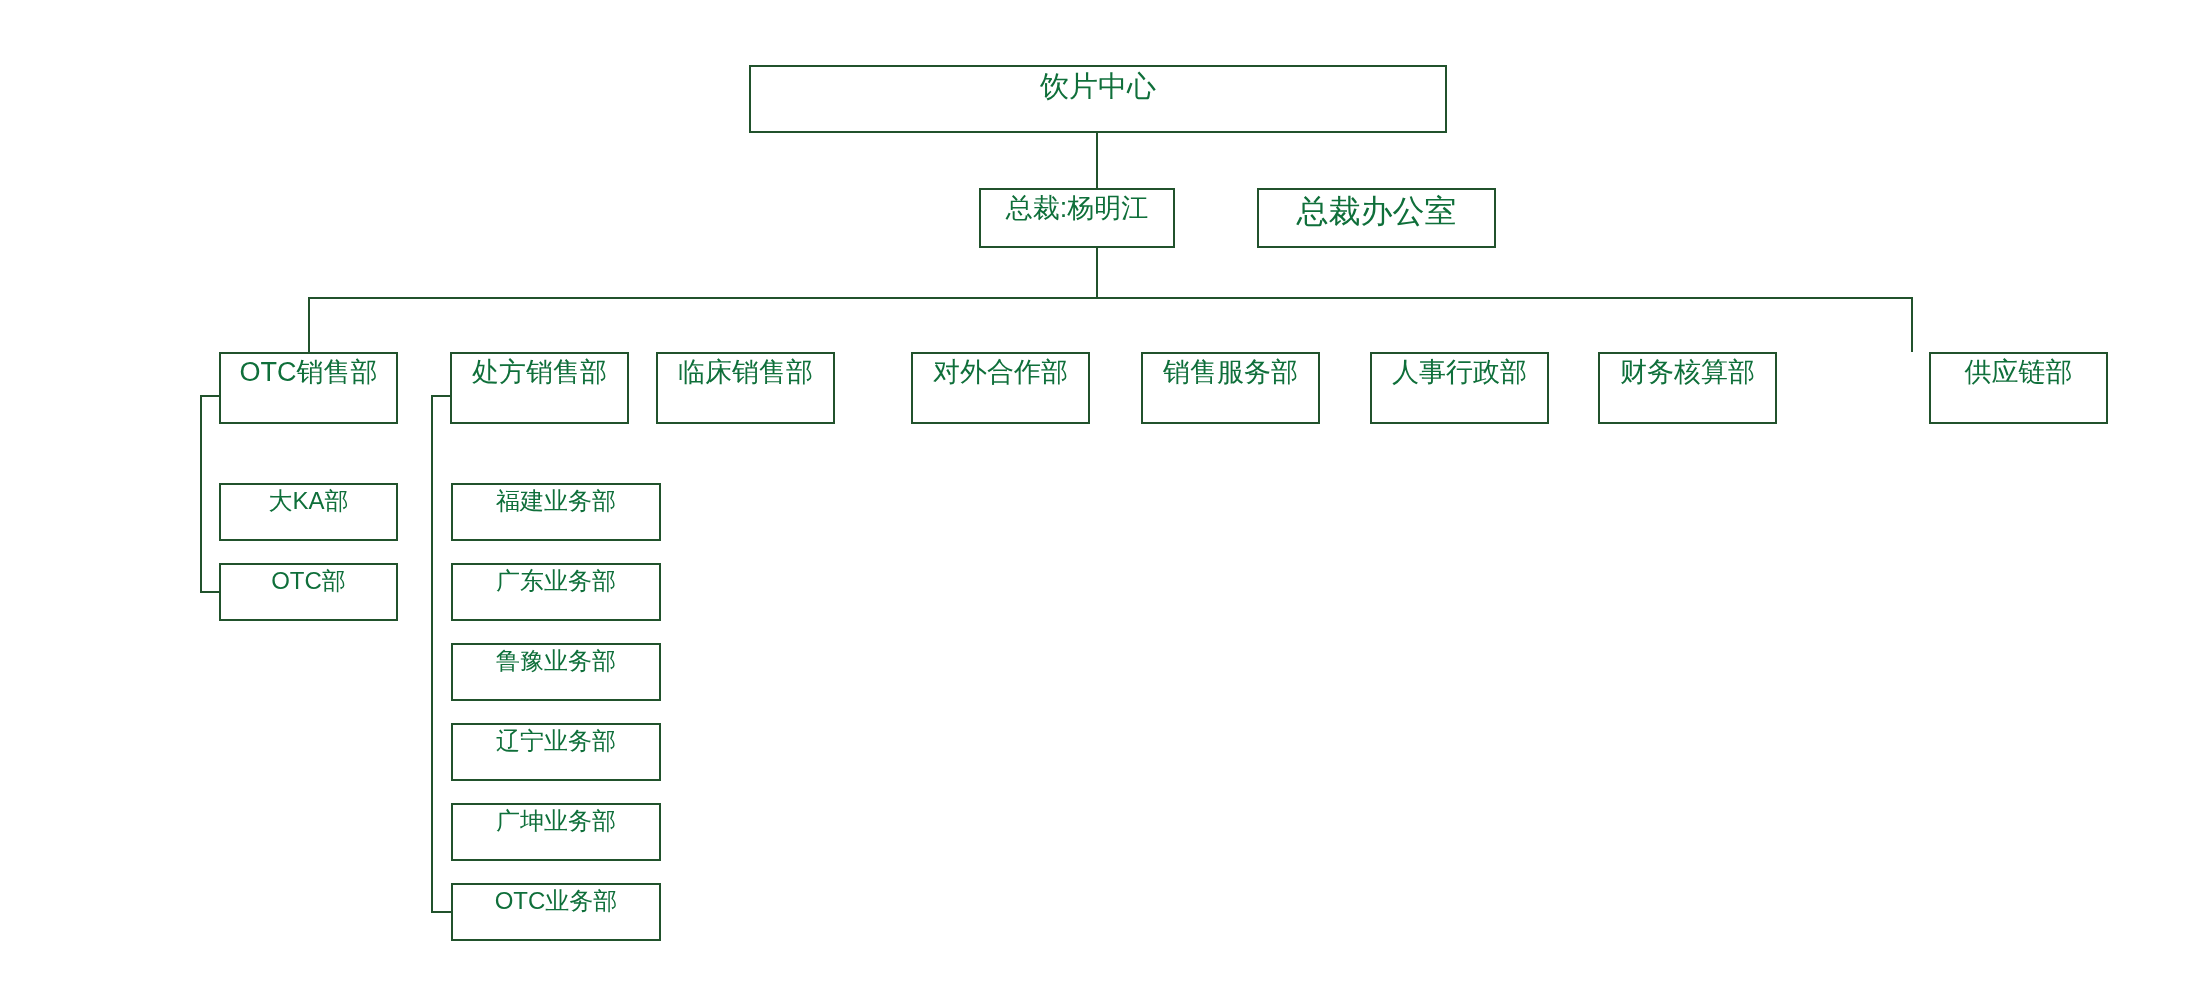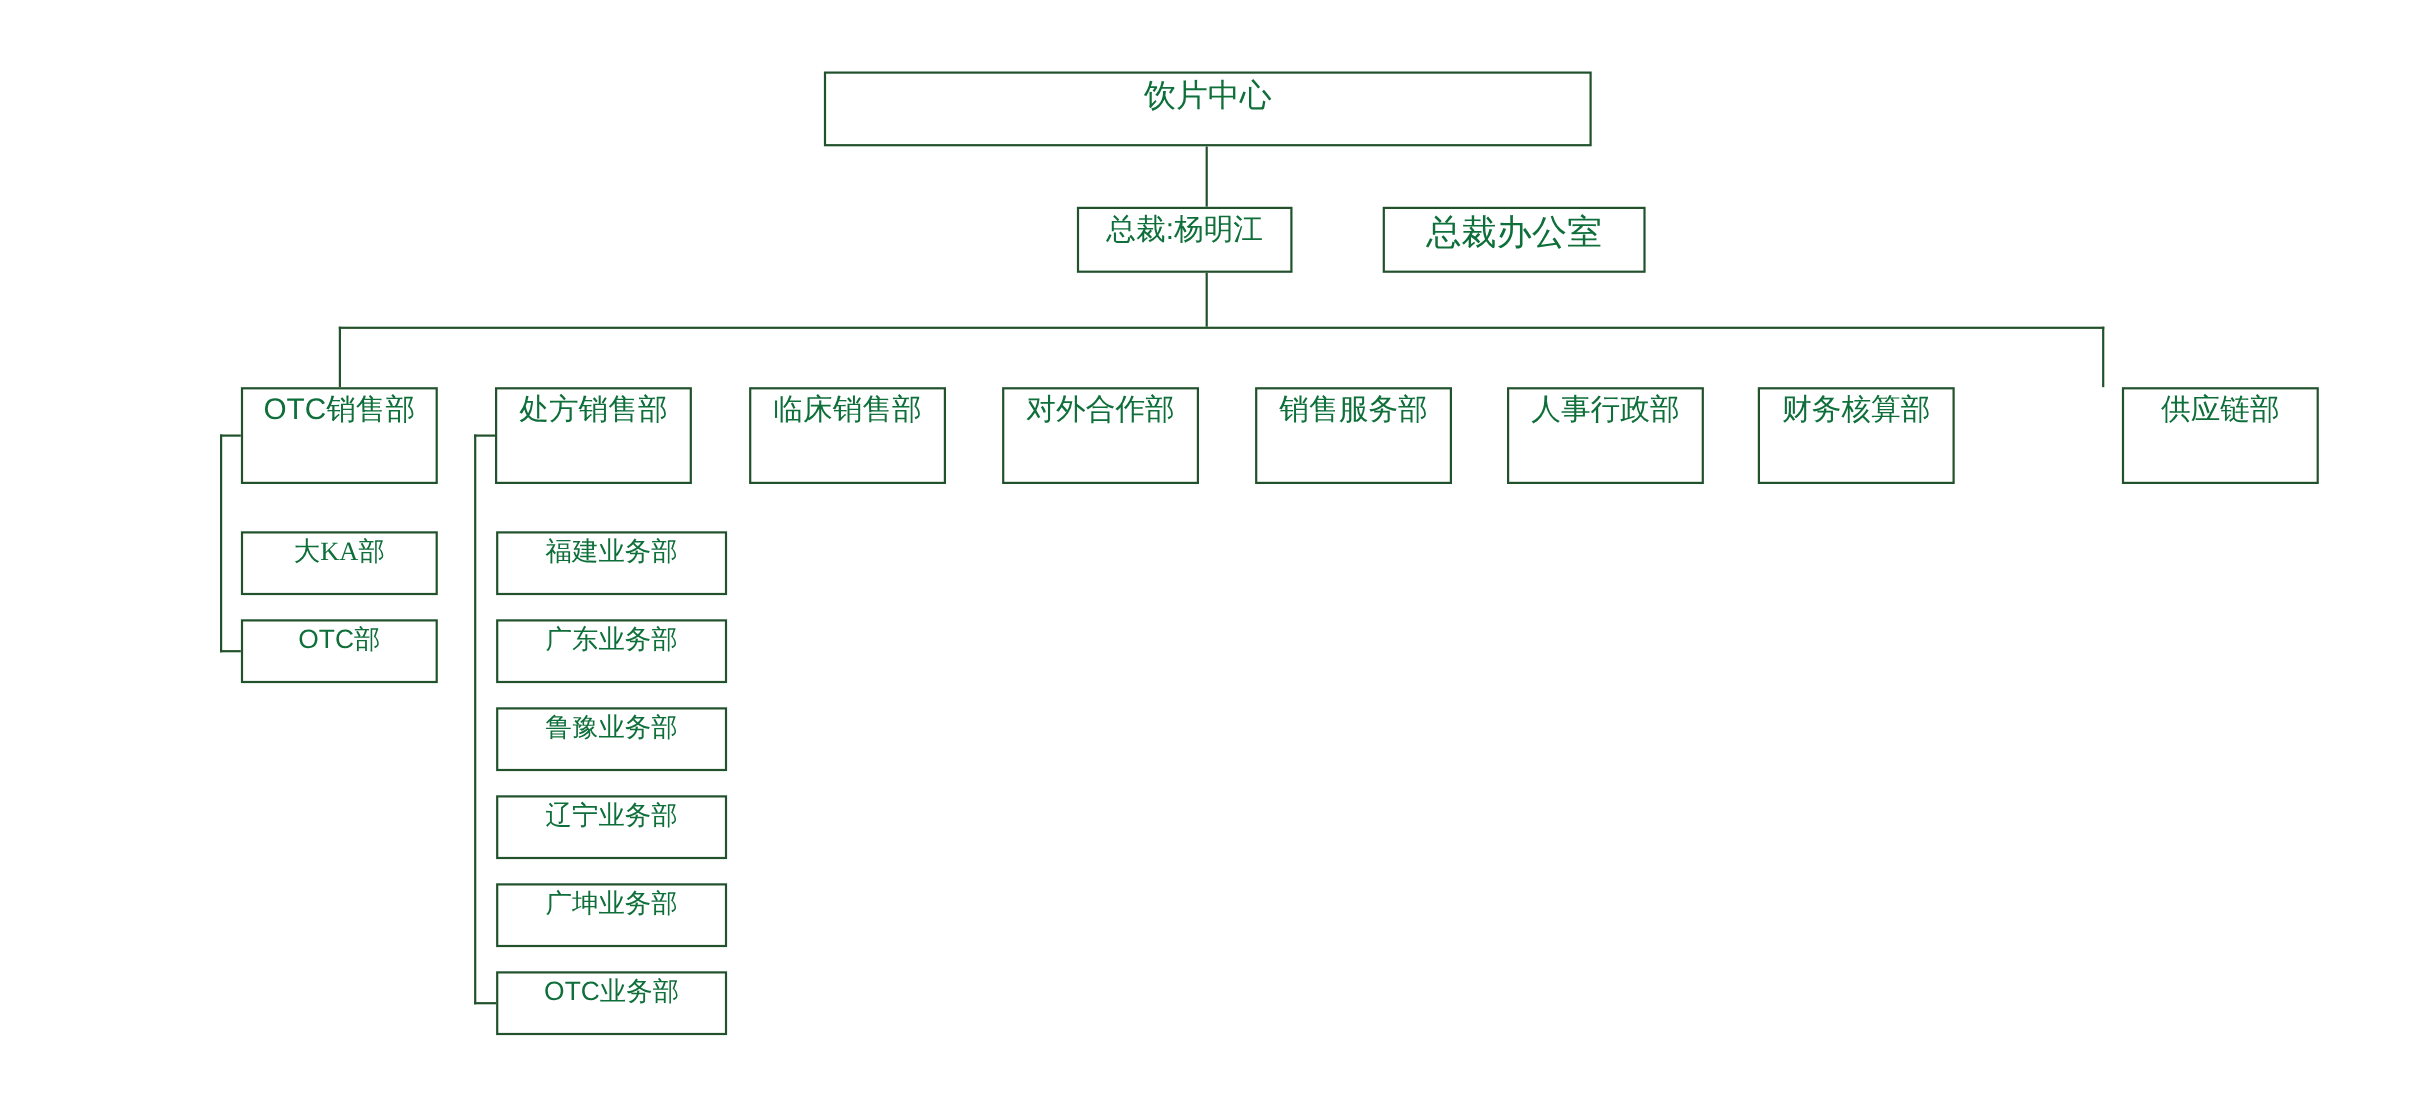--- a/index.html
+++ b/index.html
@@ -33,29 +33,29 @@
   }
   .lbl{display:block;}
   .line{position:absolute;background:var(--line-color);}
 
   
   .n-root {left:749px; top:65px;  width:698px; height:68px; font-size:29px;}
   .n-ceo  {left:979px; top:188px; width:196px; height:60px; font-size:27px;}
   .n-off  {left:1257px;top:188px; width:239px; height:60px; font-size:32px;}
 
   
-  .dept{top:352px;width:179px;height:88px;font-size:27px;}
-  .d1{left:219px;}  .d2{left:450px;}  .d3{left:681px;}  .d4{left:911px;}
+  .dept{top:352px;width:179px;height:72px;font-size:27px;}
+  .d1{left:219px;}  .d2{left:450px;}  .d3{left:656px;}  .d4{left:911px;}
   .d5{left:1141px;} .d6{left:1370px;} .d7{left:1598px;} .d8{left:1929px;}
 
   
   .child{width:179px;height:58px;font-size:24px;}
   .col1{left:219px;}
   .col2{left:451px;width:210px;}
-  .r1{top:483px;font-family:Liberation Serif, serif;} .r2{top:563px;} .r3{top:643px;}
+  .r1{top:483px;} .r2{top:563px;} .r3{top:643px;}
   .r4{top:723px;} .r5{top:803px;} .r6{top:883px;}
 
   
   .v-root-ceo   {left:1096px; top:133px; width:2px;    height:55px;}
   .v-ceo-trunk  {left:1096px; top:247px; width:2px;    height:50px;}
   .h-main       {left:308px;  top:297px; width:1605px; height:2px;}
   .v-drop-left  {left:308px;  top:297px; width:2px;    height:55px;}
   .v-drop-right {left:1911px; top:297px; width:2px;    height:55px;}
 
   .b1-top {left:200px; top:395px; width:19px; height:2px;}

